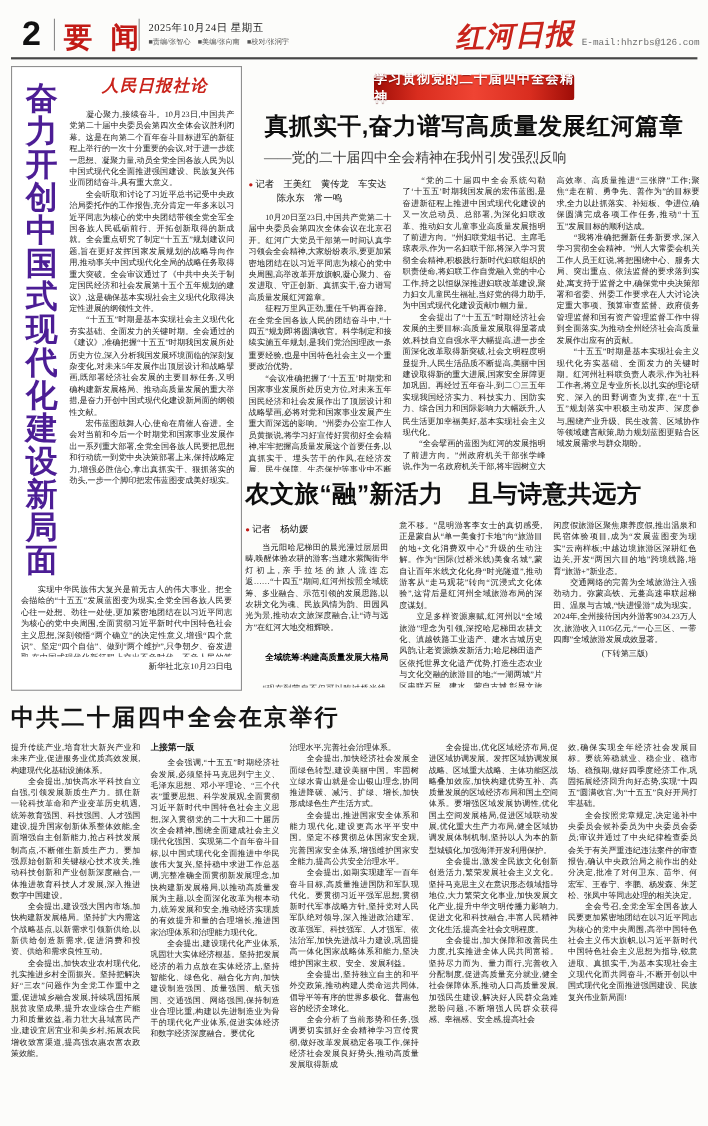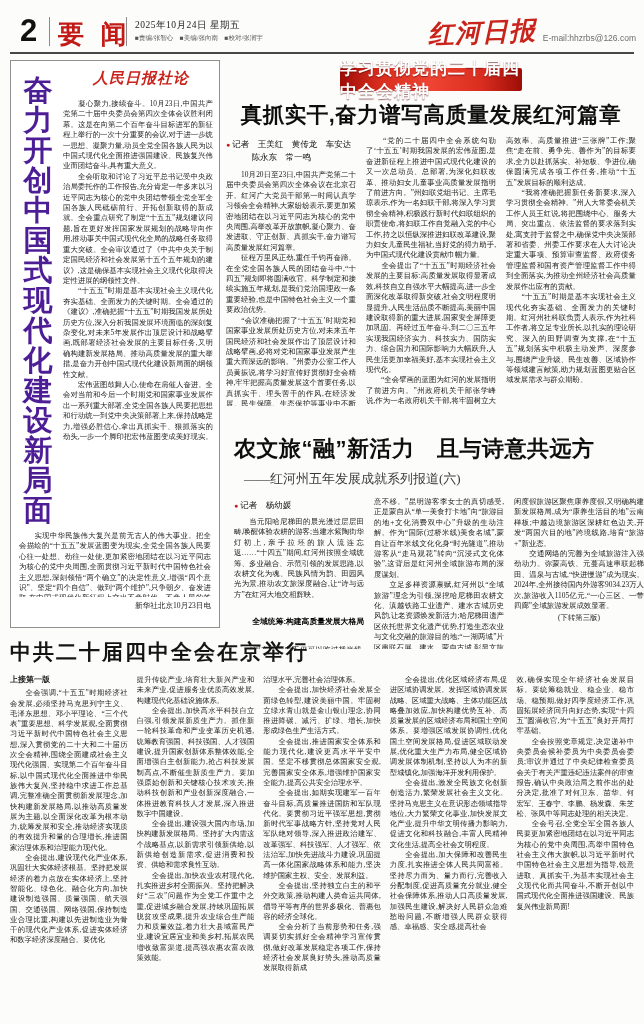--- a/index.html
+++ b/index.html
@@ -7,46 +7,46 @@
   .page{position:relative;width:644px;height:1024px;background:#fcfcfa;margin:0 auto;overflow:hidden;}
   
   .pg-num{position:absolute;left:20px;top:13px;font-family:"Liberation Sans",sans-serif;font-size:31px;font-weight:800;color:#111;}
   .vr{position:absolute;top:17px;width:1px;height:29px;background:#8a8a8a;}
   .vr1{left:49px;} .vr2{left:126px;}
   .section-name{position:absolute;left:58px;top:17px;font-size:26px;font-weight:900;color:#c21a16;word-spacing:10px;font-family:"Liberation Serif",serif;}
   .hdr-date{position:absolute;left:135px;top:19px;font-size:9.5px;color:#222;letter-spacing:.5px;}
   .hdr-staff{position:absolute;left:135px;top:34px;font-size:6.5px;color:#555;}
   .masthead{position:absolute;right:8px;top:15px;display:flex;align-items:baseline;gap:7px;}
   .masthead-logo{font-size:26px;font-weight:800;font-style:italic;color:#c8241c;transform:rotate(-2deg);letter-spacing:1px;}
-  .masthead-email{font-size:8.5px;color:#6d6d6d;font-family:Liberation Sans, sans-serif;}
+  .masthead-email{font-size:8.5px;color:#6d6d6d;font-family:Liberation Mono, monospace;}
   .hdr-rule{position:absolute;left:10px;right:10px;top:52px;height:2px;background:#474747;}
   
   .editorial{position:absolute;left:10px;top:60px;width:208px;height:566px;border:1px solid #8f8f8f;background:#fff;}
   .ed-logo{position:absolute;left:58px;top:8px;width:144px;text-align:center;font-size:15px;font-weight:800;font-style:italic;color:#c9231b;letter-spacing:1px;}
   .ed-vtitle{position:absolute;left:9px;top:14px;width:36px;font-family:"Liberation Sans",sans-serif;font-size:29px;line-height:30px;font-weight:900;color:#4c1d95;word-break:break-all;text-align:center;}
   .ed-body{position:absolute;left:52px;top:38px;width:150px;height:430px;font-size:7.4px;line-height:10.4px;text-align:justify;color:#1b1b1b;white-space:pre-line;overflow:hidden;}
   .ed-body-full{position:absolute;left:8px;top:470px;width:192px;height:66px;font-size:7.4px;line-height:10.4px;text-align:justify;color:#1b1b1b;white-space:pre-line;overflow:hidden;}
   .ed-signoff{position:absolute;left:8px;right:8px;top:540px;text-align:right;font-size:7.6px;color:#1b1b1b;}
   
-  .banner-red{margin:6px auto 0;width:182px;height:23px;display:flex;align-items:center;justify-content:center;color:#fff;font-family:"Liberation Sans",sans-serif;font-size:17px;font-weight:800;letter-spacing:1px;border-radius:2px;background:linear-gradient(90deg,#9e0d07,#d92d1f 22%,#ef4433 50%,#d92d1f 78%,#9e0d07);text-shadow:0 1px 1px rgba(80,0,0,.6);}
+  .banner-red{margin:6px auto 0;width:182px;height:23px;display:flex;align-items:center;justify-content:center;color:#fff;font-family:"Liberation Sans",sans-serif;font-size:12px;font-weight:800;letter-spacing:1px;border-radius:2px;background:linear-gradient(90deg,#9e0d07,#d92d1f 22%,#ef4433 50%,#d92d1f 78%,#9e0d07);text-shadow:0 1px 1px rgba(80,0,0,.6);}
   .headline{font-family:"Liberation Sans",sans-serif;font-weight:900;color:#0e0e0e;}
   .subtitle{color:#3a3a3a;}
   .byline{font-size:8.5px;line-height:12px;color:#111;margin:2px 0 7px 0;white-space:pre-line;}
   .bullet{color:#c21b17;font-size:7px;margin-right:2px;}
   .cols{display:flex;gap:10px;}
   .newscol{flex:1;font-size:7.4px;line-height:10.4px;text-align:justify;color:#1a1a1a;white-space:pre-line;overflow:hidden;}
   
   .top-article{position:absolute;left:226px;top:62px;width:410px;}
   .top-article .headline{margin-top:9px;text-align:center;font-size:21.5px;letter-spacing:.5px;}
   .top-article .subtitle{margin:6px 0 0 14px;font-size:12.5px;}
   .top-article .cols{margin-top:7px;height:270px;}
   
   .banner-orange{position:absolute;left:382px;top:402px;width:188px;height:27px;display:flex;align-items:center;justify-content:center;color:#fff;font-family:"Liberation Sans",sans-serif;font-size:13px;font-weight:800;letter-spacing:1.5px;border-radius:2px;background:linear-gradient(90deg,#e8820f,#f6b63c 28%,#fbc94b 50%,#f6b63c 72%,#e8820f);text-shadow:0 0 3px #c96d06,0 1px 1px #b35f05;}
   
-  .middle-article{position:absolute;left:234px;top:434px;width:410px;}
+  .middle-article{position:absolute;left:223px;top:434px;width:410px;}
   .middle-article .headline{font-size:22px;letter-spacing:.5px;margin-left:6px;}
   .middle-article .subtitle{margin:6px 0 0 10px;font-size:13px;}
   .middle-article .cols{margin-top:9px;height:152px;}
   .mid-subhead{font-family:"Liberation Sans",sans-serif;font-weight:800;font-size:7.8px;text-align:right;margin:17px 0;color:#000;white-space:normal;}
   .col-flex{display:flex;flex-direction:column;}
   .continued{text-align:center;font-size:7.4px;margin-top:2px;color:#1a1a1a;}
   
   .bottom-article{position:absolute;left:10px;top:638px;width:624px;}
   .bottom-article .headline{font-family:"Liberation Serif",serif;font-weight:700;font-size:21px;letter-spacing:2px;color:#141414;}
   .cont-label{font-size:8px;font-weight:700;color:#222;margin-bottom:3px;}
@@ -77,70 +77,70 @@
 　　全会听取和讨论了习近平总书记受中央政治局委托作的工作报告,充分肯定一年多来以习近平同志为核心的党中央团结带领全党全军全国各族人民砥砺前行、开拓创新取得的新成就。全会重点研究了制定“十五五”规划建议问题,旨在更好发挥国家发展规划的战略导向作用,推动事关中国式现代化全局的战略任务取得重大突破。全会审议通过了《中共中央关于制定国民经济和社会发展第十五个五年规划的建议》,这是确保基本实现社会主义现代化取得决定性进展的纲领性文件。
 　　“十五五”时期是基本实现社会主义现代化夯实基础、全面发力的关键时期。全会通过的《建议》,准确把握“十五五”时期我国发展所处历史方位,深入分析我国发展环境面临的深刻复杂变化,对未来5年发展作出顶层设计和战略擘画,既部署经济社会发展的主要目标任务,又明确构建新发展格局、推动高质量发展的重大举措,是奋力开创中国式现代化建设新局面的纲领性文献。
 　　宏伟蓝图鼓舞人心,使命在肩催人奋进。全会对当前和今后一个时期党和国家事业发展作出一系列重大部署,全党全国各族人民要把思想和行动统一到党中央决策部署上来,保持战略定力,增强必胜信心,拿出真抓实干、狠抓落实的劲头,一步一个脚印把宏伟蓝图变成美好现实。</div>
     <div class="ed-body-full">　　实现中华民族伟大复兴是前无古人的伟大事业。把全会描绘的“十五五”发展蓝图变为现实,全党全国各族人民要心往一处想、劲往一处使,更加紧密地团结在以习近平同志为核心的党中央周围,全面贯彻习近平新时代中国特色社会主义思想,深刻领悟“两个确立”的决定性意义,增强“四个意识”、坚定“四个自信”、做到“两个维护”,只争朝夕、奋发进取,在中国式现代化新征程上交出不负时代、不负人民的答卷!</div>
     <div class="ed-signoff">新华社北京10月23日电</div>
   </section>
 
   <section class="top-article">
     <div class="banner-red">学习贯彻党的二十届四中全会精神</div>
     <h1 class="headline" style="margin:9px 0 0 0;">真抓实干,奋力谱写高质量发展红河篇章</h1>
+    <div class="subtitle">——党的二十届四中全会精神在我州引发强烈反响</div>
     <div class="cols">
       <div class="newscol col-flex">
         <div class="byline"><span class="bullet">●</span><span>记者　王美红　黄传龙　车安达
 　　　陈永东　常一鸣</span></div>
         <div>　　10月20日至23日,中国共产党第二十届中央委员会第四次全体会议在北京召开。红河广大党员干部第一时间认真学习领会全会精神,大家纷纷表示,要更加紧密地团结在以习近平同志为核心的党中央周围,高举改革开放旗帜,凝心聚力、奋发进取、守正创新、真抓实干,奋力谱写高质量发展红河篇章。
 　　征程万里风正劲,重任千钧再奋蹄。在全党全国各族人民的团结奋斗中,“十四五”规划即将圆满收官。科学制定和接续实施五年规划,是我们党治国理政一条重要经验,也是中国特色社会主义一个重要政治优势。
 　　“会议准确把握了‘十五五’时期党和国家事业发展所处历史方位,对未来五年国民经济和社会发展作出了顶层设计和战略擘画,必将对党和国家事业发展产生重大而深远的影响。”州委办公室工作人员黄振说,将学习好宣传好贯彻好全会精神,牢牢把握高质量发展这个首要任务,以真抓实干、埋头苦干的作风,在经济发展、民生保障、生态保护等事业中不断奉献自己的智慧和力量。</div>
       </div>
       <div class="newscol">　　“党的二十届四中全会系统勾勒了‘十五五’时期我国发展的宏伟蓝图,是奋进新征程上推进中国式现代化建设的又一次总动员、总部署,为深化妇联改革、推动妇女儿童事业高质量发展指明了前进方向。”州妇联党组书记、主席毛琼表示,作为一名妇联干部,将深入学习贯彻全会精神,积极践行新时代妇联组织的职责使命,将妇联工作自觉融入党的中心工作,持之以恒纵深推进妇联改革建设,聚力妇女儿童民生福祉,当好党的得力助手,为中国式现代化建设贡献巾帼力量。
 　　全会提出了“十五五”时期经济社会发展的主要目标:高质量发展取得显著成效,科技自立自强水平大幅提高,进一步全面深化改革取得新突破,社会文明程度明显提升,人民生活品质不断提高,美丽中国建设取得新的重大进展,国家安全屏障更加巩固。再经过五年奋斗,到二〇三五年实现我国经济实力、科技实力、国防实力、综合国力和国际影响力大幅跃升,人民生活更加幸福美好,基本实现社会主义现代化。
 　　“全会擘画的蓝图为红河的发展指明了前进方向。”州政府机关干部张学峰说,作为一名政府机关干部,将牢固树立大抓落实的导向,高标准、</div>
       <div class="newscol">高效率、高质量推进“三张牌”工作;聚焦“走在前、勇争先、善作为”的目标要求,全力以赴抓落实、补短板、争进位,确保圆满完成各项工作任务,推动“十五五”发展目标的顺利达成。
 　　“我将准确把握新任务新要求,深入学习贯彻全会精神。”州人大常委会机关工作人员王红说,将把围绕中心、服务大局、突出重点、依法监督的要求落到实处,寓支持于监督之中,确保党中央决策部署和省委、州委工作要求在人大讨论决定重大事项、预算审查监督、政府债务管理监督和国有资产管理监督工作中得到全面落实,为推动全州经济社会高质量发展作出应有的贡献。
 　　“十五五”时期是基本实现社会主义现代化夯实基础、全面发力的关键时期。红河州社科联负责人表示,作为社科工作者,将立足专业所长,以扎实的理论研究、深入的田野调查为支撑,在“十五五”规划落实中积极主动发声、深度参与,围绕产业升级、民生改善、区域协作等领域建言献策,助力规划蓝图更贴合区域发展需求与群众期盼。</div>
     </div>
   </section>
 
 
   <section class="middle-article">
     <h2 class="headline" style="margin:0;">农文旅“融”新活力　且与诗意共远方</h2>
-    <div class="subtitle">——红河州五年发展成就系列报道(六)</div>
     <div class="cols">
       <div class="newscol col-flex">
         <div class="byline" style="margin-bottom:5px;"><span class="bullet">●</span><span>记者　杨幼媛</span></div>
         <div>　　当元阳哈尼梯田的晨光漫过层层田畴,唤醒体验农耕的游客;当建水紫陶街华灯初上,亲手拉坯的旅人流连忘返……“十四五”期间,红河州按照全域统筹、多业融合、示范引领的发展思路,以农耕文化为魂、民族风情为韵、田园风光为景,推动农文旅深度融合,让“诗与远方”在红河大地交相辉映。</div>
         <div class="mid-subhead">全域统筹:构建高质量发展大格局</div>
         <div>　　“现在到蒙自不仅可以吃过桥米线,还能到碧色寨看百年铁轨,到博物馆聆听滇越铁路故事,晚上一览天际线璀璨</div>
       </div>
       <div class="newscol">意不移。”昆明游客李女士的真切感受,正是蒙自从“单一美食打卡地”向“旅游目的地+文化消费双中心”升级的生动注解。作为“国际(过桥米线)美食名城”,蒙自让百年米线文化化身“时光隧道”,推动游客从“走马观花”转向“沉浸式文化体验”,这背后是红河州全域旅游布局的深度谋划。
 　　立足多样资源禀赋,红河州以“全域旅游”理念为引领,深挖哈尼梯田农耕文化、滇越铁路工业遗产、建水古城历史风韵,让老资源焕发新活力;哈尼梯田遗产区依托世界文化遗产优势,打造生态农业与文化交融的旅游目的地;“一湖两城”片区串联石屏、建水、蒙自古城,彰显文旅价值;弥泸休</div>
       <div class="newscol col-flex">
-        <div>闲度假旅游区聚焦康养度假,又明确构建新发展格局,成为“康养生活目的地”云南样板;中越边境旅游区深耕红色边关,开发“两国六目的地”跨境线路,培育“旅游+”新业态。
+        <div>闲度假旅游区聚焦康养度假,推出温泉和民宿体验项目,成为“发展蓝图变为现实”云南样板;中越边境旅游区深耕红色边关,开发“两国六目的地”跨境线路,培育“旅游+”新业态。
 　　交通网络的完善为全域旅游注入强劲动力。弥蒙高铁、元蔓高速串联起梯田、温泉与古城,“快进慢游”成为现实。2024年,全州接待国内外游客9034.23万人次,旅游收入1105亿元,“一心三区、一带四廊”全域旅游发展成效显著。</div>
         <div class="continued">(下转第三版)</div>
       </div>
     </div>
   </section>
 
   <section class="bottom-article">
     <h3 class="headline" style="margin:0;">中共二十届四中全会在京举行</h3>
     <div class="cols">
+      <div class="newscol">提升传统产业,培育壮大新兴产业和未来产业,促进服务业优质高效发展,构建现代化基础设施体系。
+　　全会提出,加快高水平科技自立自强,引领发展新质生产力。抓住新一轮科技革命和产业变革历史机遇,统筹教育强国、科技强国、人才强国建设,提升国家创新体系整体效能,全面增强自主创新能力,抢占科技发展制高点,不断催生新质生产力。要加强原始创新和关键核心技术攻关,推动科技创新和产业创新深度融合,一体推进教育科技人才发展,深入推进数字中国建设。
+　　全会提出,建设强大国内市场,加快构建新发展格局。坚持扩大内需这个战略基点,以新需求引领新供给,以新供给创造新需求,促进消费和投资、供给和需求良性互动。
+　　全会提出,加快农业农村现代化,扎实推进乡村全面振兴。坚持把解决好“三农”问题作为全党工作重中之重,促进城乡融合发展,持续巩固拓展脱贫攻坚成果,提升农业综合生产能力和质量效益,着力壮大县域富民产业,建设宜居宜业和美乡村,拓展农民增收致富渠道,提高强农惠农富农政策效能。</div>
       <div class="newscol col-flex">
         <div class="cont-label">上接第一版</div>
         <div>　　全会强调,“十五五”时期经济社会发展,必须坚持马克思列宁主义、毛泽东思想、邓小平理论、“三个代表”重要思想、科学发展观,全面贯彻习近平新时代中国特色社会主义思想,深入贯彻党的二十大和二十届历次全会精神,围绕全面建成社会主义现代化强国、实现第二个百年奋斗目标,以中国式现代化全面推进中华民族伟大复兴,坚持稳中求进工作总基调,完整准确全面贯彻新发展理念,加快构建新发展格局,以推动高质量发展为主题,以全面深化改革为根本动力,统筹发展和安全,推动经济实现质的有效提升和量的合理增长,推进国家治理体系和治理能力现代化。
 　　全会提出,建设现代化产业体系,巩固壮大实体经济根基。坚持把发展经济的着力点放在实体经济上,坚持智能化、绿色化、融合化方向,加快建设制造强国、质量强国、航天强国、交通强国、网络强国,保持制造业合理比重,构建以先进制造业为骨干的现代化产业体系,促进实体经济和数字经济深度融合。要优化</div>
       </div>
-      <div class="newscol">提升传统产业,培育壮大新兴产业和未来产业,促进服务业优质高效发展,构建现代化基础设施体系。
-　　全会提出,加快高水平科技自立自强,引领发展新质生产力。抓住新一轮科技革命和产业变革历史机遇,统筹教育强国、科技强国、人才强国建设,提升国家创新体系整体效能,全面增强自主创新能力,抢占科技发展制高点,不断催生新质生产力。要加强原始创新和关键核心技术攻关,推动科技创新和产业创新深度融合,一体推进教育科技人才发展,深入推进数字中国建设。
-　　全会提出,建设强大国内市场,加快构建新发展格局。坚持扩大内需这个战略基点,以新需求引领新供给,以新供给创造新需求,促进消费和投资、供给和需求良性互动。
-　　全会提出,加快农业农村现代化,扎实推进乡村全面振兴。坚持把解决好“三农”问题作为全党工作重中之重,促进城乡融合发展,持续巩固拓展脱贫攻坚成果,提升农业综合生产能力和质量效益,着力壮大县域富民产业,建设宜居宜业和美乡村,拓展农民增收致富渠道,提高强农惠农富农政策效能。</div>
       <div class="newscol">治理水平,完善社会治理体系。
 　　全会提出,加快经济社会发展全面绿色转型,建设美丽中国。牢固树立绿水青山就是金山银山理念,协同推进降碳、减污、扩绿、增长,加快形成绿色生产生活方式。
 　　全会提出,推进国家安全体系和能力现代化,建设更高水平平安中国。坚定不移贯彻总体国家安全观,完善国家安全体系,增强维护国家安全能力,提高公共安全治理水平。
 　　全会提出,如期实现建军一百年奋斗目标,高质量推进国防和军队现代化。要贯彻习近平强军思想,贯彻新时代军事战略方针,坚持党对人民军队绝对领导,深入推进政治建军、改革强军、科技强军、人才强军、依法治军,加快先进战斗力建设,巩固提高一体化国家战略体系和能力,坚决维护国家主权、安全、发展利益。
 　　全会提出,坚持独立自主的和平外交政策,推动构建人类命运共同体,倡导平等有序的世界多极化、普惠包容的经济全球化。
 　　全会分析了当前形势和任务,强调要切实抓好全会精神学习宣传贯彻,做好改革发展稳定各项工作,保持经济社会发展良好势头,推动高质量发展取得新成</div>
       <div class="newscol">　　全会提出,优化区域经济布局,促进区域协调发展。发挥区域协调发展战略、区域重大战略、主体功能区战略叠加效应,加快构建优势互补、高质量发展的区域经济布局和国土空间体系。要增强区域发展协调性,优化国土空间发展格局,促进区域联动发展,优化重大生产力布局,健全区域协调发展体制机制,坚持以人为本的新型城镇化,加强海洋开发利用保护。
 　　全会提出,激发全民族文化创新创造活力,繁荣发展社会主义文化。坚持马克思主义在意识形态领域指导地位,大力繁荣文化事业,加快发展文化产业,提升中华文明传播力影响力,促进文化和科技融合,丰富人民精神文化生活,提高全社会文明程度。
 　　全会提出,加大保障和改善民生力度,扎实推进全体人民共同富裕。坚持尽力而为、量力而行,完善收入分配制度,促进高质量充分就业,健全社会保障体系,推动人口高质量发展,加强民生建设,解决好人民群众急难愁盼问题,不断增强人民群众获得感、幸福感、安全感,提高社会</div>
       <div class="newscol">效,确保实现全年经济社会发展目标。要统筹稳就业、稳企业、稳市场、稳预期,做好四季度经济工作,巩固拓展经济回升向好态势,实现“十四五”圆满收官,为“十五五”良好开局打牢基础。

